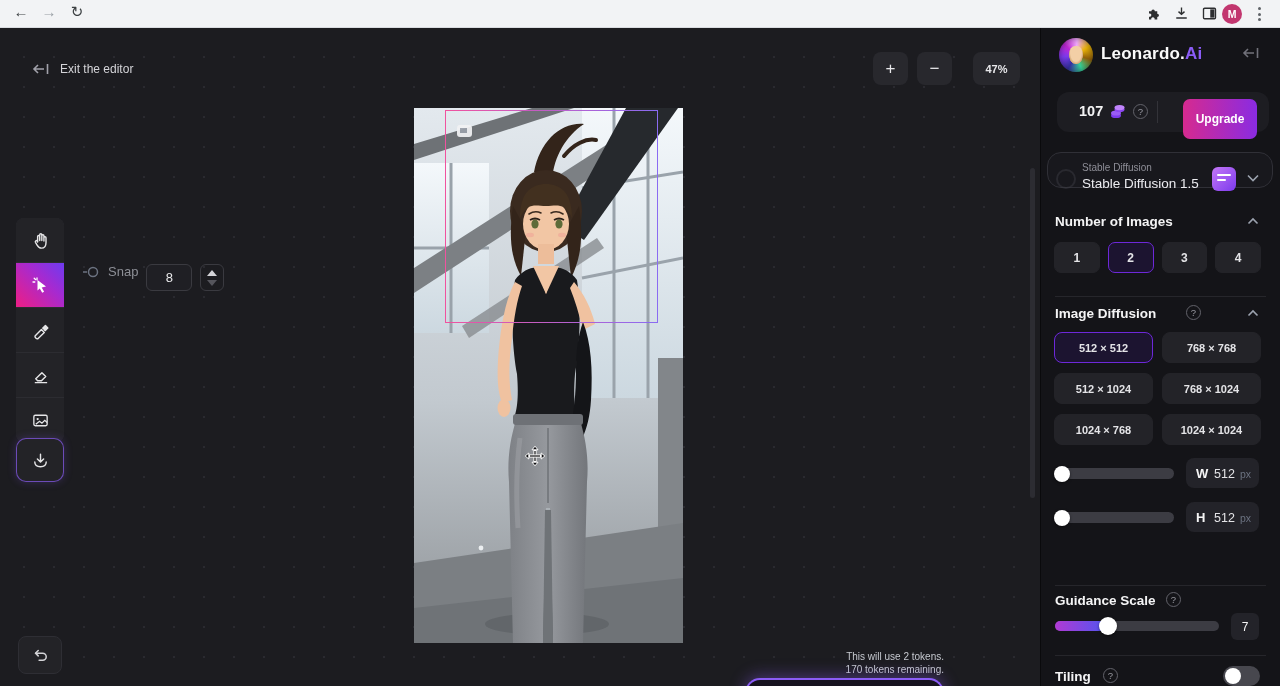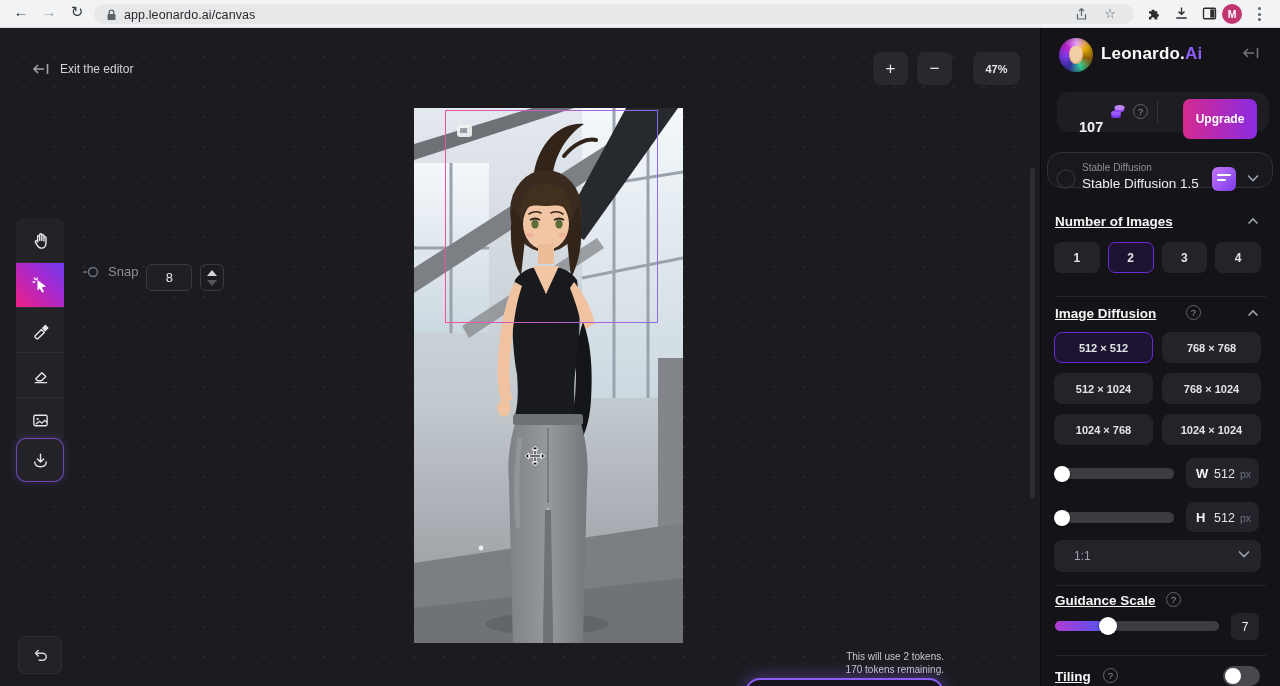--- a/index.html
+++ b/index.html
@@ -80,42 +80,42 @@
   .sb-avatar { position:absolute; left:18px; top:10px; width:34px; height:34px; border-radius:50%;
     background:conic-gradient(from 210deg,#3730a3,#7c3aed,#c026d3,#f0abfc,#eab308,#92610a,#34d399,#3730a3);
     box-shadow:inset 0 0 6px rgba(0,0,0,.45);}
   .sb-avatar::after { content:""; position:absolute; left:10px; top:8px; width:14px; height:18px; border-radius:45%;
     background:radial-gradient(ellipse at 50% 35%,#f3cfa6 0 55%, #caa06e 75%, rgba(0,0,0,0) 76%);}
   .sb-brand { position:absolute; left:60px; top:16px; font-size:17px; font-weight:bold; color:#fafafa; letter-spacing:.2px;}
   .sb-brand .accent { color:#8b5cf6; }
   .sb-collapse { position:absolute; left:200px; top:17px; cursor:pointer;}
 
   .token-box { position:absolute; left:16px; top:64px; width:212px; height:40px; background:#1d1d22; border-radius:12px; }
-  .token-count { position:absolute; left:22px; top:11px; font-size:14.5px; font-weight:bold; color:#f4f4f5;margin-top:16px;}
+  .token-count { position:absolute; left:22px; top:11px; font-size:14.5px; font-weight:bold; color:#f4f4f5;}
   .coin-ico { position:absolute; left:52px; top:11px;}
   .help-ico { width:15px; height:15px; border:1px solid #62626a; border-radius:50%; color:#9b9ba3;
     font-size:9.5px; line-height:13px; text-align:center; display:inline-block; cursor:pointer;}
   .token-help { position:absolute; left:76px; top:12px;}
   .token-div { position:absolute; left:100px; top:9px; width:1px; height:22px; background:#333339;}
   .upgrade-btn { position:absolute; right:12px; top:7px; width:74px; height:40px; border-radius:7px;
     background:linear-gradient(90deg,#d62a8f,#8a2be2); color:#fff; font-size:12px; font-weight:bold;
     display:flex; align-items:center; justify-content:center; cursor:pointer; border:none;}
 
   .model-box { position:absolute; left:6px; top:124px; width:226px; height:36px; background:#18181d;
     border:1px solid #303037; border-radius:14px; cursor:pointer;}
   .model-ghost { position:absolute; left:8px; top:16px; width:20px; height:20px; border:2px solid #3a3a42; border-radius:50%; opacity:.5;}
   .model-label { position:absolute; left:34px; top:9px; font-size:10px; color:#8e8e97;}
   .model-value { position:absolute; left:34px; top:23px; font-size:13.5px; color:#ececf0;}
   .model-ico { position:absolute; left:164px; top:14px; width:24px; height:24px; border-radius:6px;
     background:linear-gradient(135deg,#c477f7,#7c3aed);}
   .model-ico i { position:absolute; left:5px; top:7px; width:14px; height:2px; background:#fff; display:block; border-radius:1px;}
   .model-ico i+i { top:12px; width:9px;}
   .model-chevron { position:absolute; left:198px; top:20px;}
 
-  .sb-heading { position:absolute; left:14px; font-size:13.5px; font-weight:bold; color:#f4f4f5;text-decoration:underline;}
+  .sb-heading { position:absolute; left:14px; font-size:13.5px; font-weight:bold; color:#f4f4f5;}
   .chev-pos { position:absolute; cursor:pointer;}
   .divider { position:absolute; left:14px; right:14px; height:1px; background:#26262b;}
 
   .num-row { position:absolute; left:13px; top:214px; width:207px; display:flex; gap:8px;}
   .num-btn { flex:1; height:31px; background:#232328; border:1px solid #232328; border-radius:7px; color:#e4e4e7;
     font-size:12px; font-weight:bold; cursor:pointer; font-family:"Liberation Sans",sans-serif;}
   .num-btn.selected { background:#1c1430; border:1px solid #6d28d9;}
 
   .dim-grid { position:absolute; left:13px; top:304px; width:207px; display:grid;
     grid-template-columns:1fr 1fr; gap:10px 9px;}
@@ -151,36 +151,20 @@
 </style>
 </head>
 <body>
 
 <div id="app">
 
   <div class="browser-bar">
     <span class="nav-glyph" style="left:10px;">←</span>
     <span class="nav-glyph dim" style="left:38px;">→</span>
     <span class="nav-glyph" style="left:66px;">↻</span>
-    <div class="url-pill">
-      <span class="lock-icon">
-        <svg width="11" height="12" viewBox="0 0 11 12">
-            <rect x="1.5" y="5" width="8" height="6" rx="1" fill="#5f6368"></rect>
-            <path d="M3.2 5V3.5a2.3 2.3 0 0 1 4.6 0V5" stroke="#5f6368" stroke-width="1.3" fill="none"></path>
-          </svg>
-      </span>
-      <span class="url-text">app.leonardo.ai/canvas</span>
-      <span class="pill-ico" style="right:46px;top:4px;">
-        <svg width="13" height="13" viewBox="0 0 13 13" fill="none" stroke="#5f6368" stroke-width="1.2">
-            <path d="M6.5 1v7M4 3l2.5-2.3L9 3"></path>
-            <path d="M2.5 6v5h8V6"></path>
-          </svg>
-      </span>
-      <span class="pill-ico" style="right:18px;top:2px;font-size:13px;">☆</span>
-    </div>
     <span class="bar-ico" style="left:1146px;">
       <svg width="15" height="15" viewBox="0 0 20 20" fill="#2d2e30">
           <path d="M4 7h3.2a2.3 2.3 0 1 1 4.6 0H15v3.2a2.3 2.3 0 1 1 0 4.6V18h-3.6a2.3 2.3 0 1 0-4.3 0H4v-3.7a2.3 2.3 0 1 0 0-4.3z"></path>
         </svg>
     </span>
     <span class="bar-ico" style="left:1174px;">
       <svg width="15" height="15" viewBox="0 0 20 20" fill="none" stroke="#2d2e30" stroke-width="1.8">
           <path d="M10 2v9m-4-3.5L10 11l4-3.5M3 16h14"></path>
         </svg>
     </span>
@@ -472,28 +456,20 @@
 
       <div class="wh-track" style="top:484px;">
           <span class="wh-handle"></span>
         </div>
       <div class="wh-box" style="top:474px;">
         <span class="lbl">H</span>
         <span class="val">512</span>
         <span class="unit">px</span>
       </div>
 
-      <div class="aspect-select">
-        <span class="val">1:1</span>
-        <span class="chv">
-          <svg width="14" height="10" viewBox="0 0 14 10" fill="none" stroke="#9ca3af" stroke-width="1.6">
-              <path d="M2 2.5 7 7.5 12 2.5"></path>
-            </svg>
-        </span>
-      </div>
 
       <div class="divider" style="top:557px;"></div>
 
       <div class="sb-heading" style="top:565px;">Guidance Scale</div>
       <span class="help-ico" style="position:absolute;left:125px;top:564px;">?</span>
       <div class="g-track">
         <span class="g-fill"></span>
         <span class="g-handle"></span>
       </div>
       <div class="g-value">7</div>

